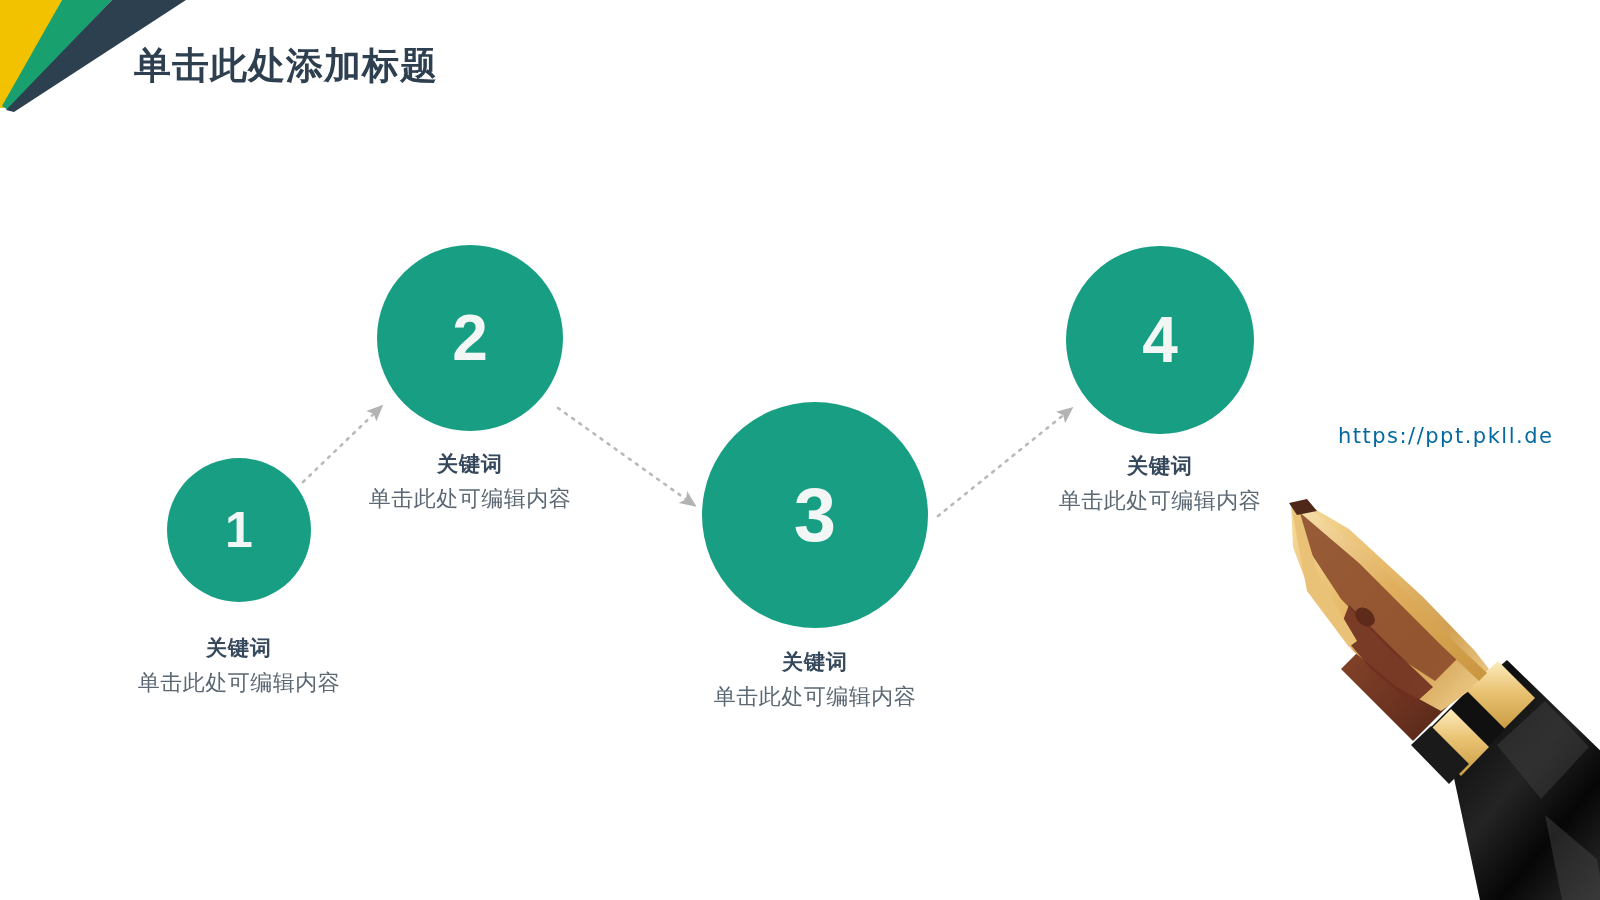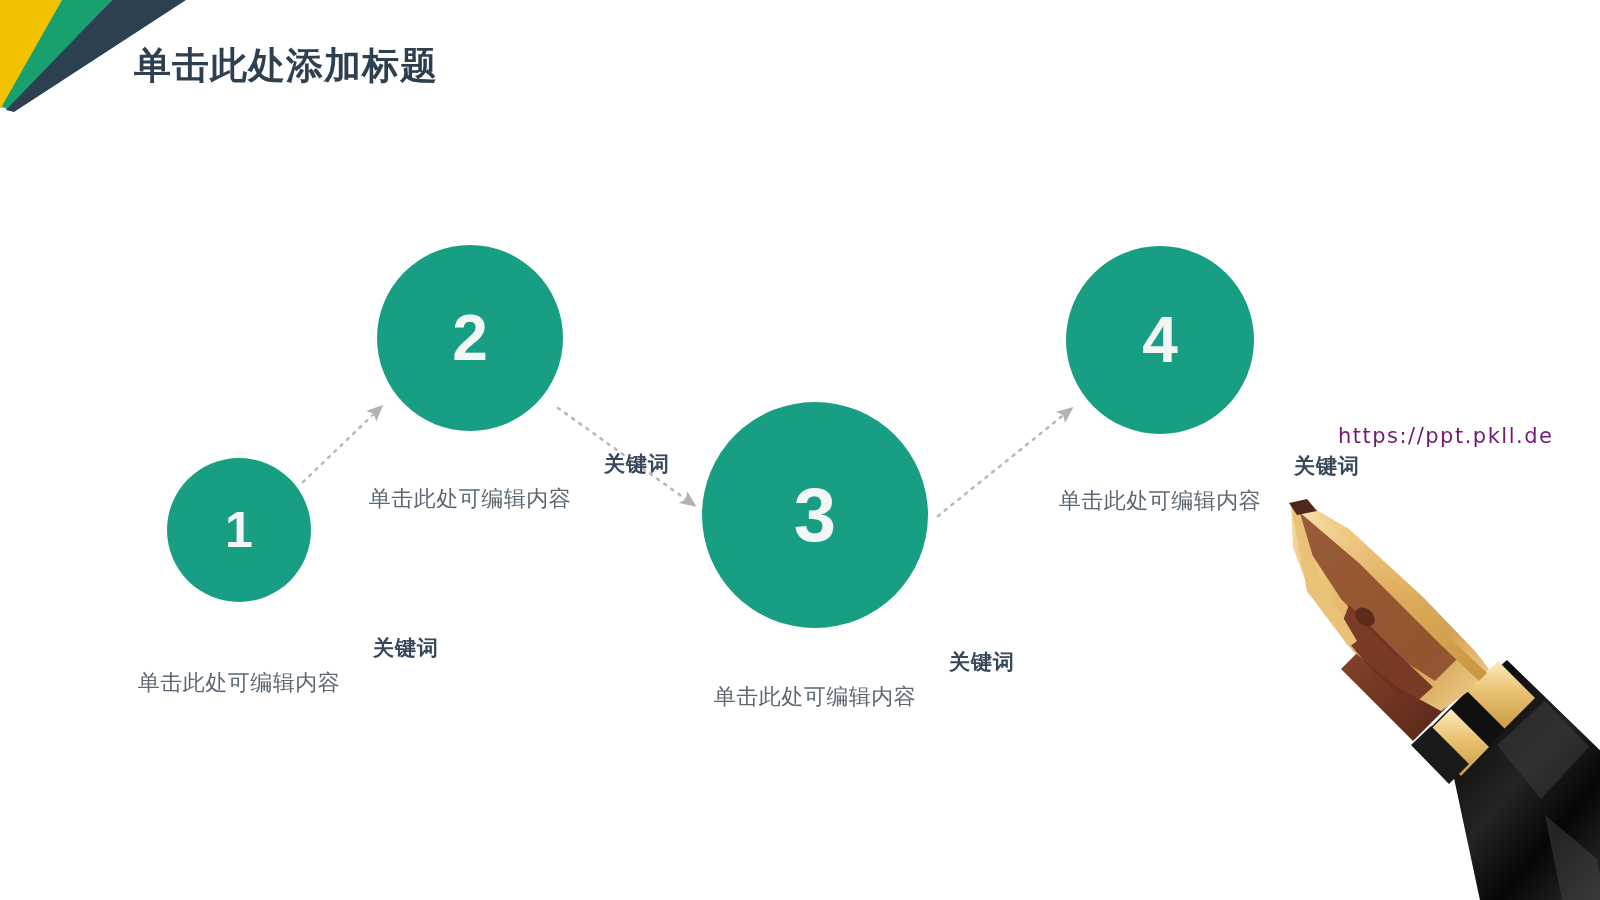--- a/index.html
+++ b/index.html
@@ -71,35 +71,34 @@
     position: absolute;
     text-align: center;
     white-space: nowrap;
   }
   .node-heading {
     font-size: 21px;
     font-weight: bold;
     color: #36485c;
     letter-spacing: 1px;
     margin-bottom: 6px;
-    text-align: right;
   }
   .node-body {
     font-size: 22px;
     color: #5b6873;
     letter-spacing: 0.5px;
   }
 
   
   .watermark {
     position: absolute;
     left: 1338px;
     top: 424px;
     font-size: 21px;
-    color: #701a75;
+    color: #0369a1;
     letter-spacing: 1.5px;
     white-space: nowrap;
     font-family: "DejaVu Sans", sans-serif;
     text-align: right;
   }
 
   
   .pen-art {
     position: absolute;
     left: 1245px;

